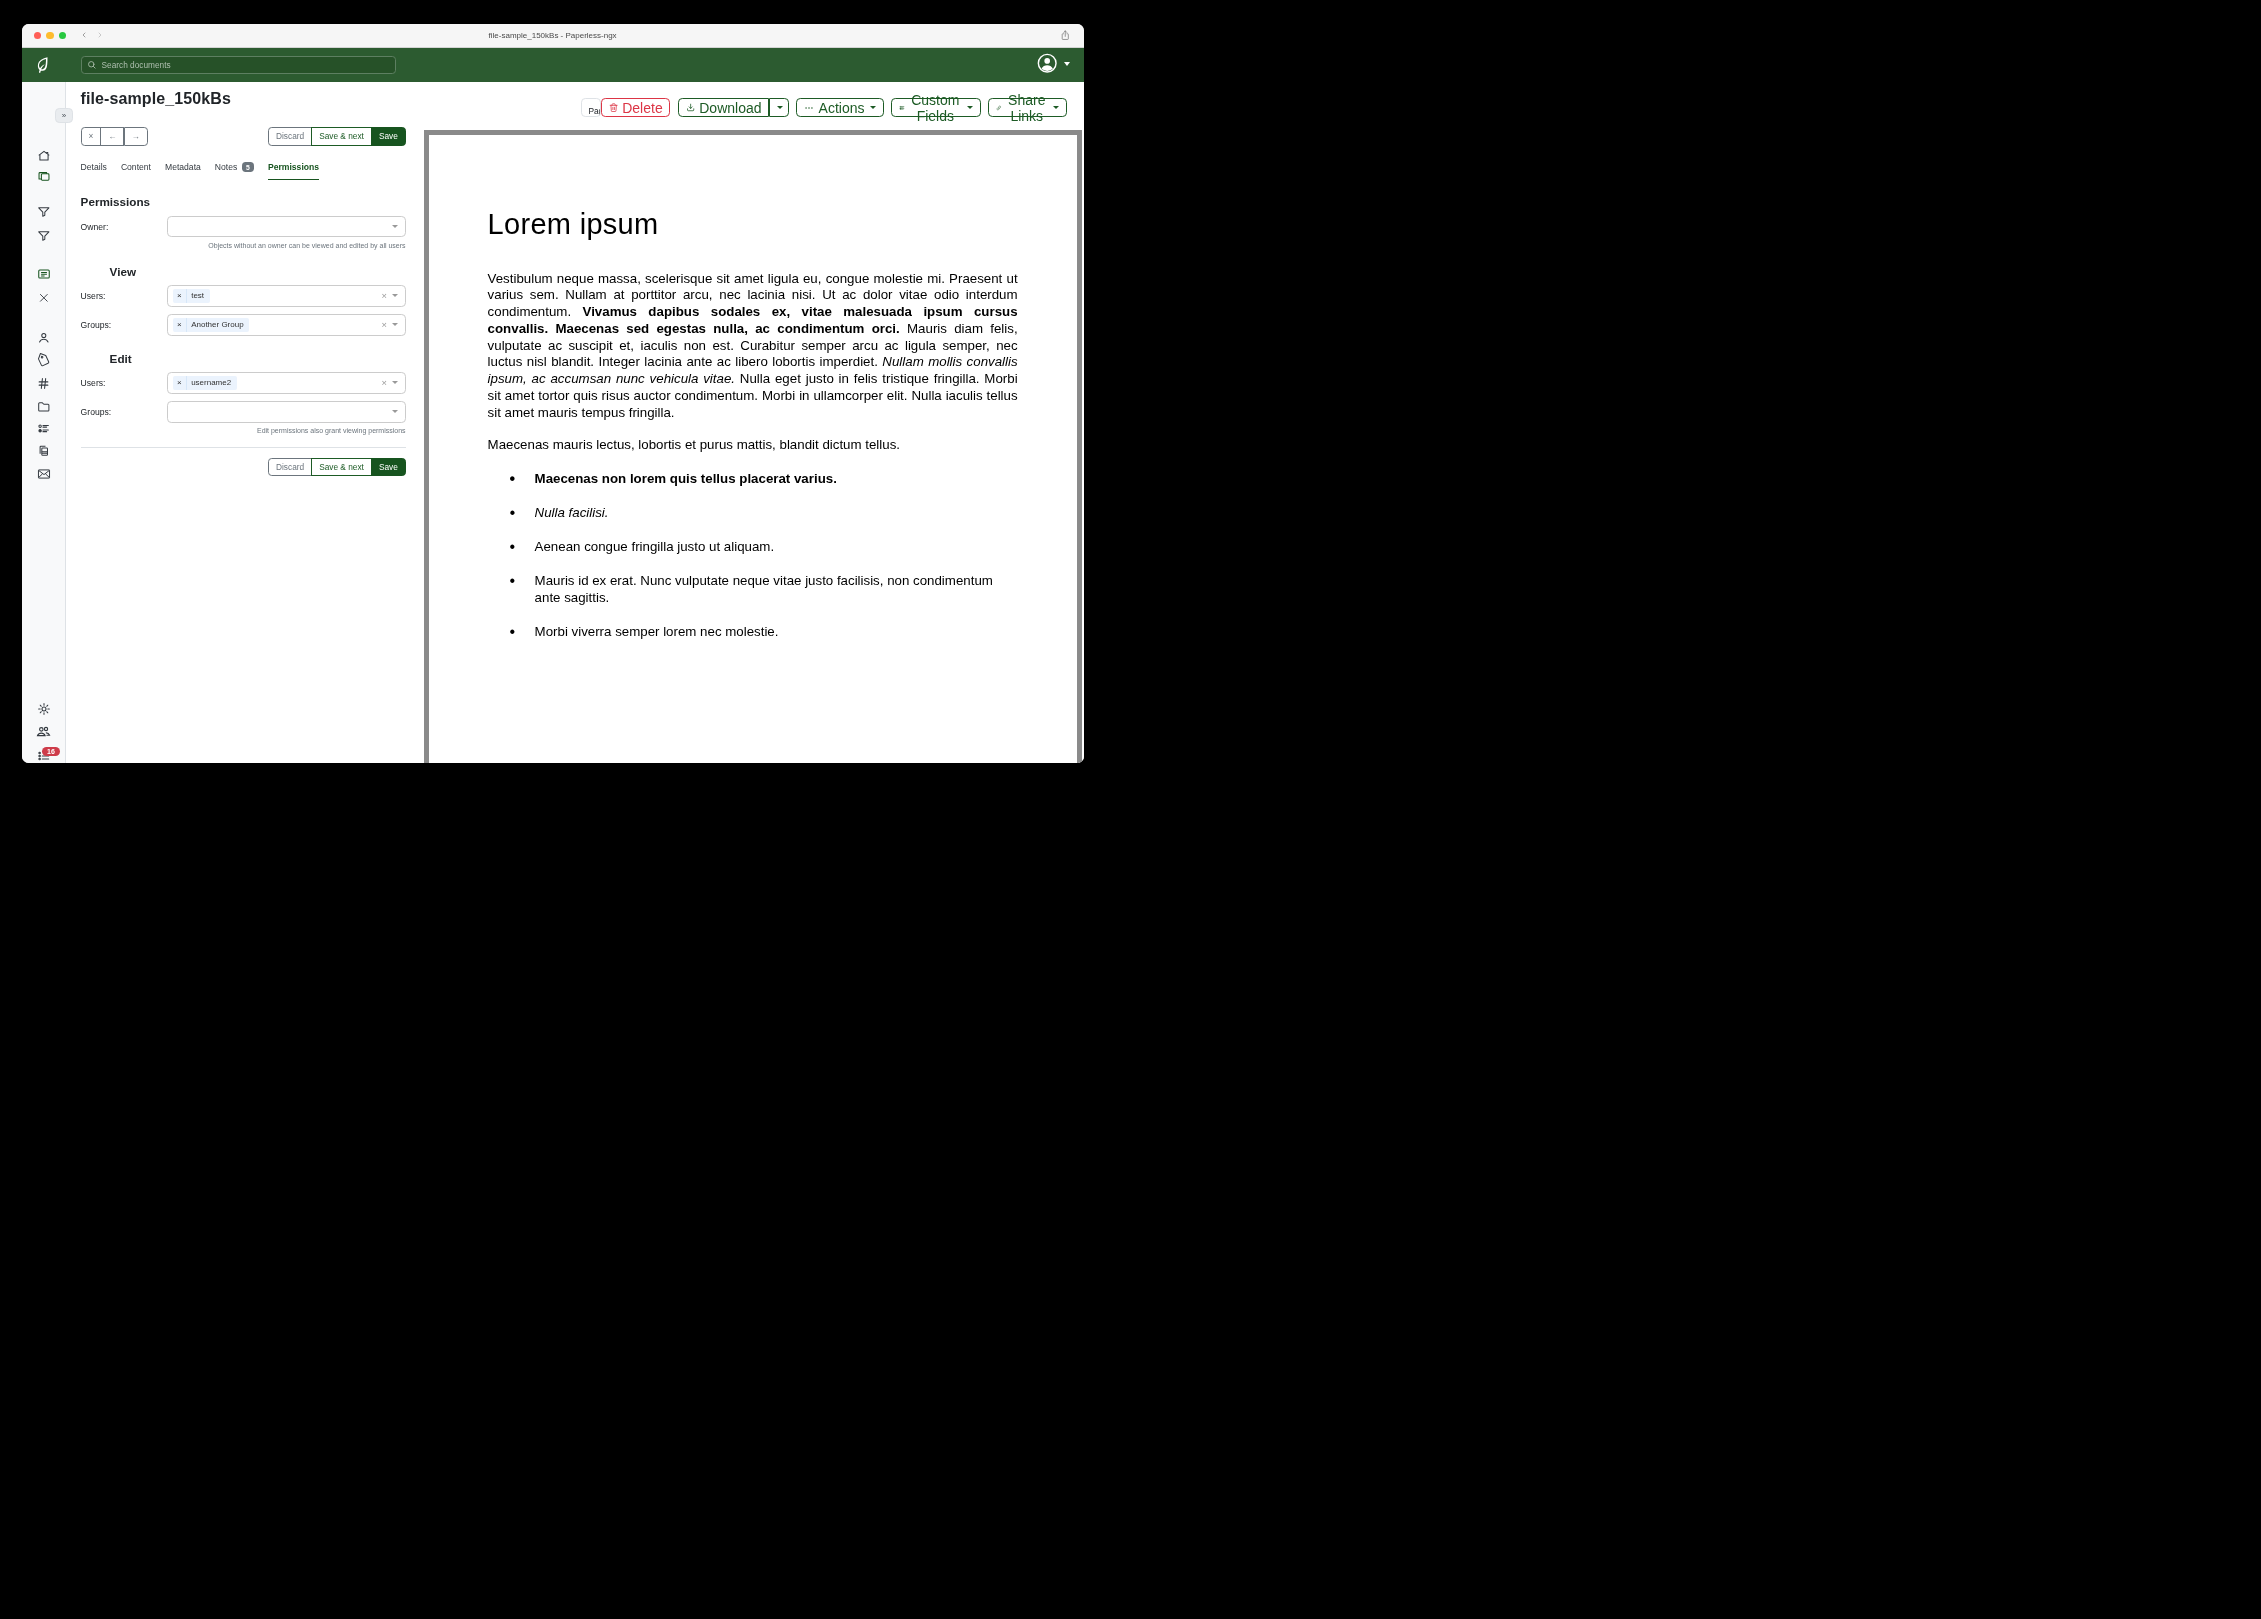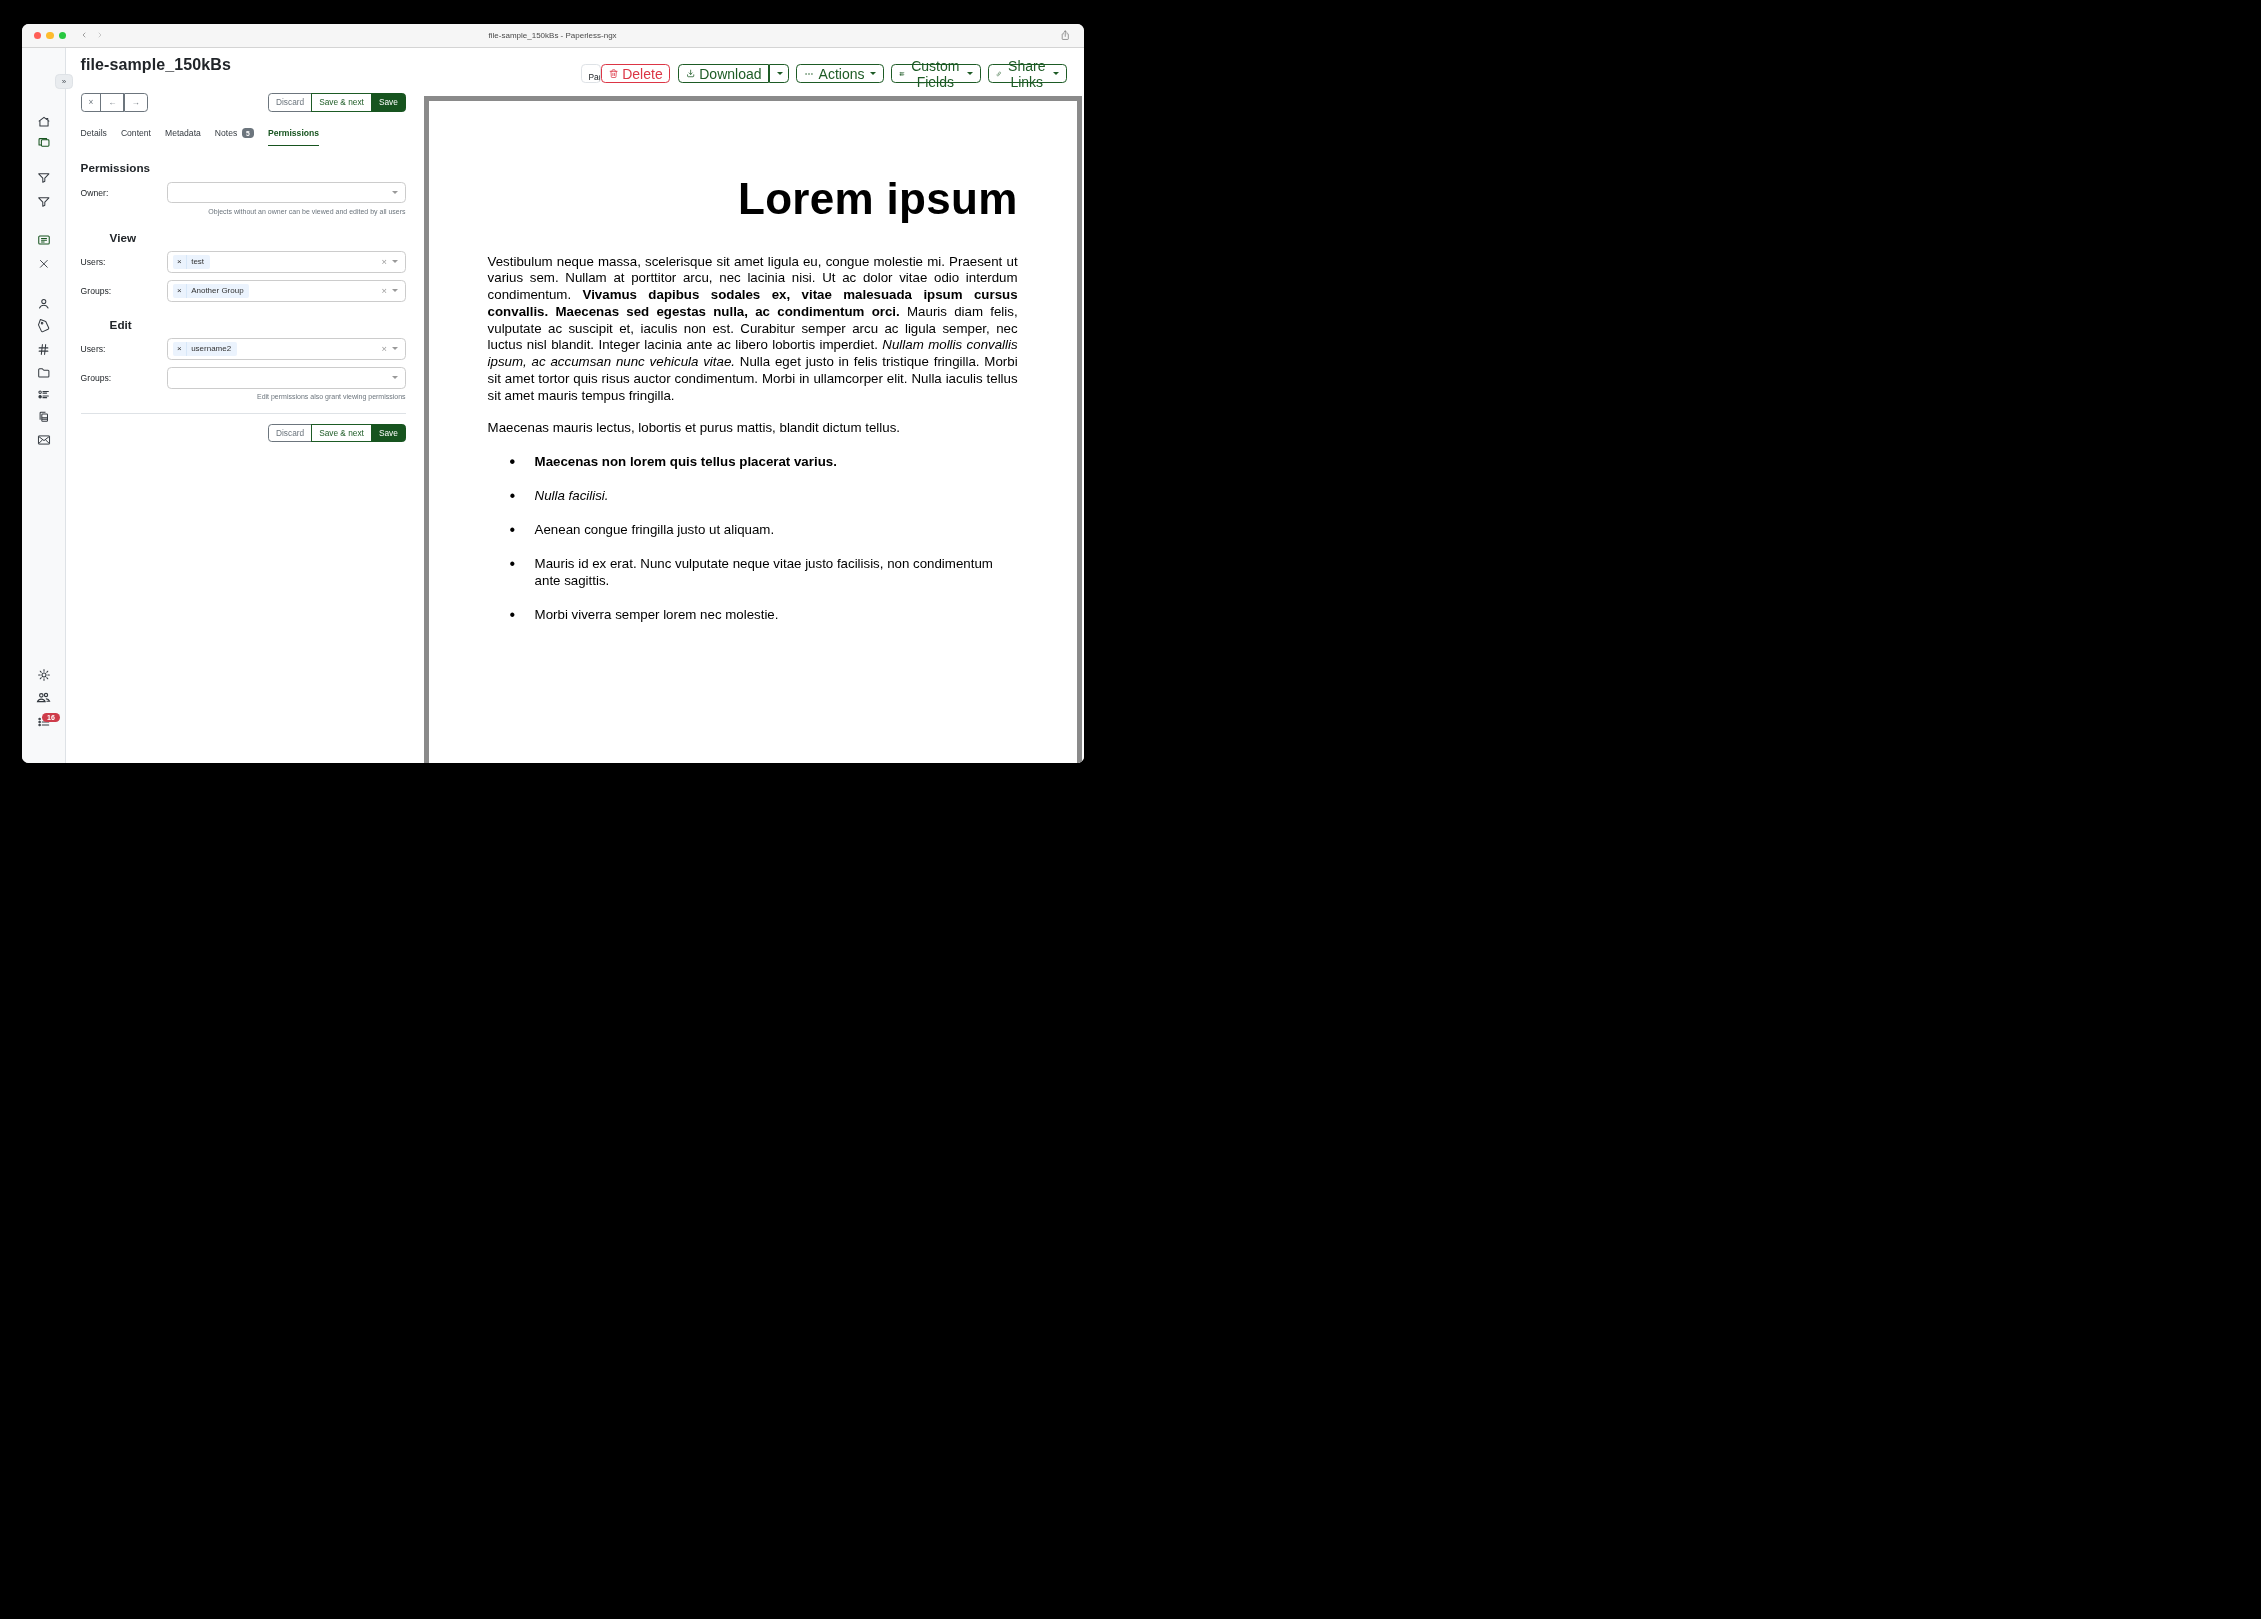--- a/index.html
+++ b/index.html
@@ -98,21 +98,21 @@
   .caret-g { width:0; height:0; border-left:3.1px solid transparent; border-right:3.1px solid transparent;
     border-top:3.7px solid #1d5b25; margin-left:1.2px; }
   .split { display:inline-flex; }
   .split .tbtn:first-child { border-radius:4.3px 0 0 4.3px; }
   .split .seg2 { border-radius:0 4.3px 4.3px 0; margin-left:-0.6px; padding:0 5.6px; }
 
   
   .preview { position:absolute; left:358px; top:48px; width:658px; bottom:0;
     border:5.6px solid #8a8a8a; border-bottom:none; background:#8a8a8a; }
   .page { position:absolute; inset:0; background:#fff; overflow:hidden; padding:73px 59px 0 59px; color:#000; }
-  .pdf-title { text-align:right; font-size:44px; font-weight:bold; letter-spacing:0.3px; }
+  .pdf-title { text-align:left; font-size:29px; font-weight:normal; letter-spacing:0.3px; }
   .pdf-heading { margin-top:60px; font-size:19px; font-weight:bold; line-height:1.32; text-indent:20px; }
   .pdf-para { margin-top:30px; font-size:13.3px; line-height:1.26; text-align:justify; }
   .pdf-para2 { margin-top:15.4px; font-size:13.3px; line-height:1.26; }
   .pdf-ul { margin-top:16.7px; list-style:none; margin-left:22px; }
   .pdf-ul li { position:relative; padding-left:25px; font-size:13.3px; line-height:1.3; margin-bottom:16.7px; }
   .pdf-ul li::before { content:"\2022"; position:absolute; left:0; top:-1.2px; font-size:16px; }
   .b { font-weight:bold; } .i { font-style:italic; } .u { }
 </style>
 </head>
 <body>
@@ -140,20 +140,44 @@
     <div class="tb-title">file-sample_150kBs - Paperless-ngx</div>
     <span class="share-ic">
       <svg width="10.5" height="13" viewBox="0 0 24 24" fill="none" stroke="currentColor" stroke-width="1.8" stroke-linecap="round" stroke-linejoin="round">
           <path d="M8 8H6.5A1.5 1.5 0 0 0 5 9.5v10A1.5 1.5 0 0 0 6.5 21h11a1.5 1.5 0 0 0 1.5-1.5v-10A1.5 1.5 0 0 0 17.5 8H16"></path>
           <line x1="12" y1="1.5" x2="12" y2="14"></line>
           <polyline points="8.5 5 12 1.5 15.5 5"></polyline>
         </svg>
     </span>
   </div>
 
+  <div class="navbar">
+    <div class="logo">
+      <svg width="18.5" height="20" viewBox="0 0 24 24" fill="#fff">
+          <path d="M17.5 2c-6 1.5-11.5 4-12.4 9.6-.5 3.2 1 5.8 2.2 7-.5 1.2-.8 2.4-.9 3.4h1.8c.1-.8.3-1.8.7-2.7 1.2.3 4 .6 6.1-1.5 2.5-2.5 2.5-9.3 2.5-15.8zM9.3 17.5c.9-2.3 2.5-4.6 4.7-6.5-3 1.2-5 3.2-6.2 5.3-.8-1.1-1.6-3-1.2-5C7.3 7.6 11 5.4 15.6 4.3c-.1 5-.4 9.8-2 11.7-1.6 1.8-3.6 1.6-4.3 1.5z"></path>
+        </svg>
+    </div>
+    <div class="searchbox">
+      <svg width="9.3" height="9.3" viewBox="0 0 24 24" fill="none" stroke="currentColor" stroke-width="2.2" stroke-linecap="round">
+          <circle cx="11" cy="11" r="7"></circle>
+          <line x1="21" y1="21" x2="16.5" y2="16.5"></line>
+        </svg>
+      <input value="" placeholder="Search documents" style="">
+    </div>
+    <div class="avatar-wrap">
+      <span>
+        <svg width="20.4" height="20.4" viewBox="0 0 24 24">
+            <circle cx="12" cy="12" r="10.4" fill="none" stroke="#fff" stroke-width="1.7"></circle>
+            <circle cx="12" cy="9.3" r="3.3" fill="#fff"></circle>
+            <path d="M5.3 18.6c1.3-3 4-4.3 6.7-4.3s5.4 1.3 6.7 4.3a10.4 10.4 0 0 1-13.4 0z" fill="#fff"></path>
+          </svg>
+      </span>
+      <span class="caret-w"></span>
+    </div>
+  </div>
 
   <div class="app-body">
 
     <aside class="sidebar">
       <div class="expand-pill">»</div>
 
       <span class="sb-ic" style="top:67px">
           <svg width="14" height="14" viewBox="0 0 24 24" fill="none" stroke="currentColor" stroke-width="1.8" stroke-linejoin="round">
             <path d="M3 11l9-7 4.5 3.5V6h2v3.1L21 11"></path>
             <path d="M5 10v9h14v-9"></path>

